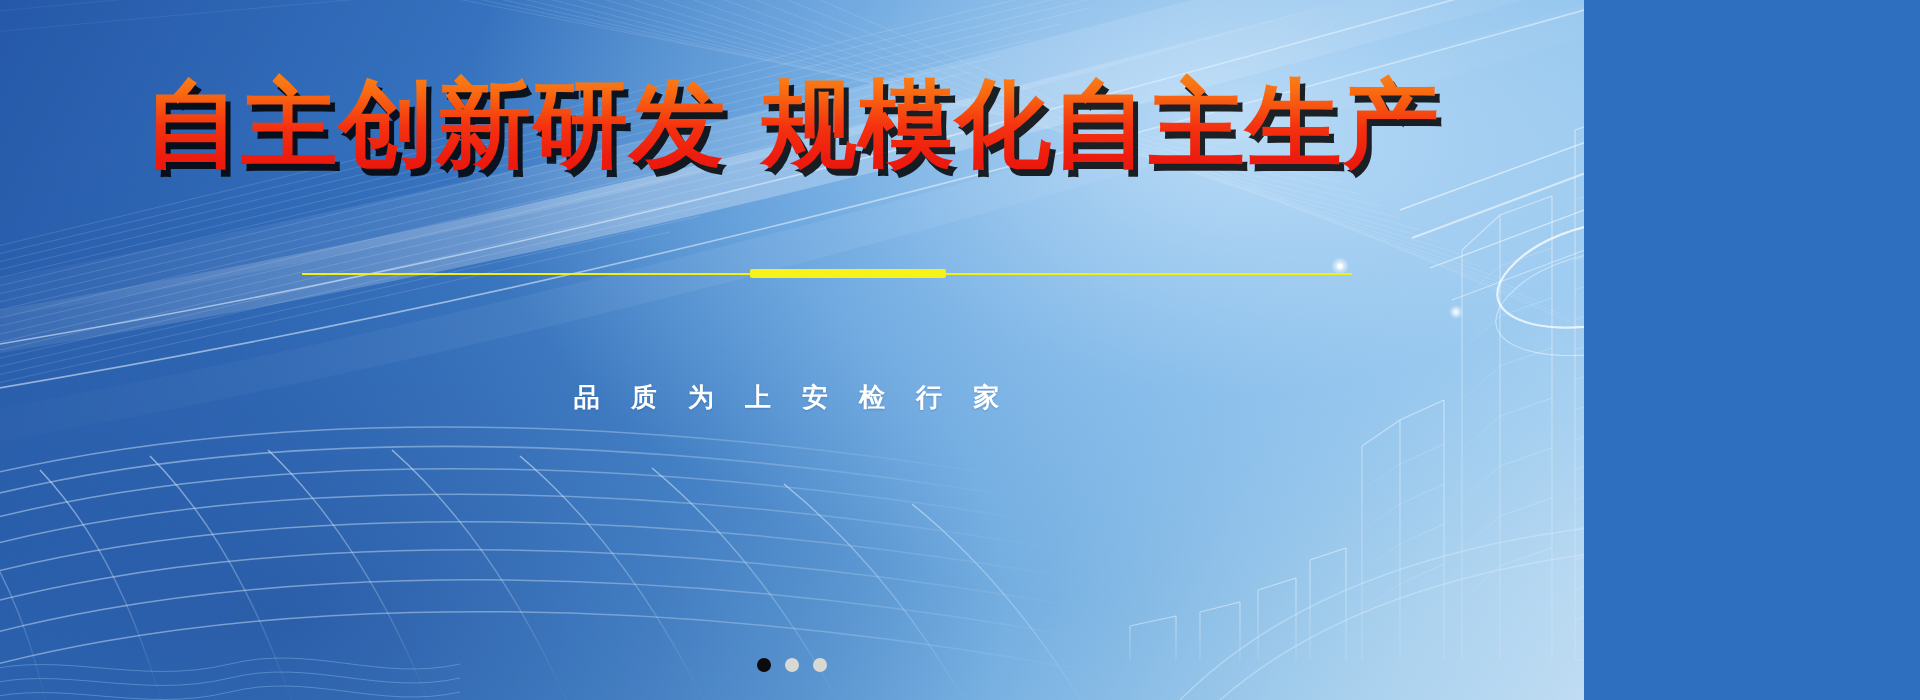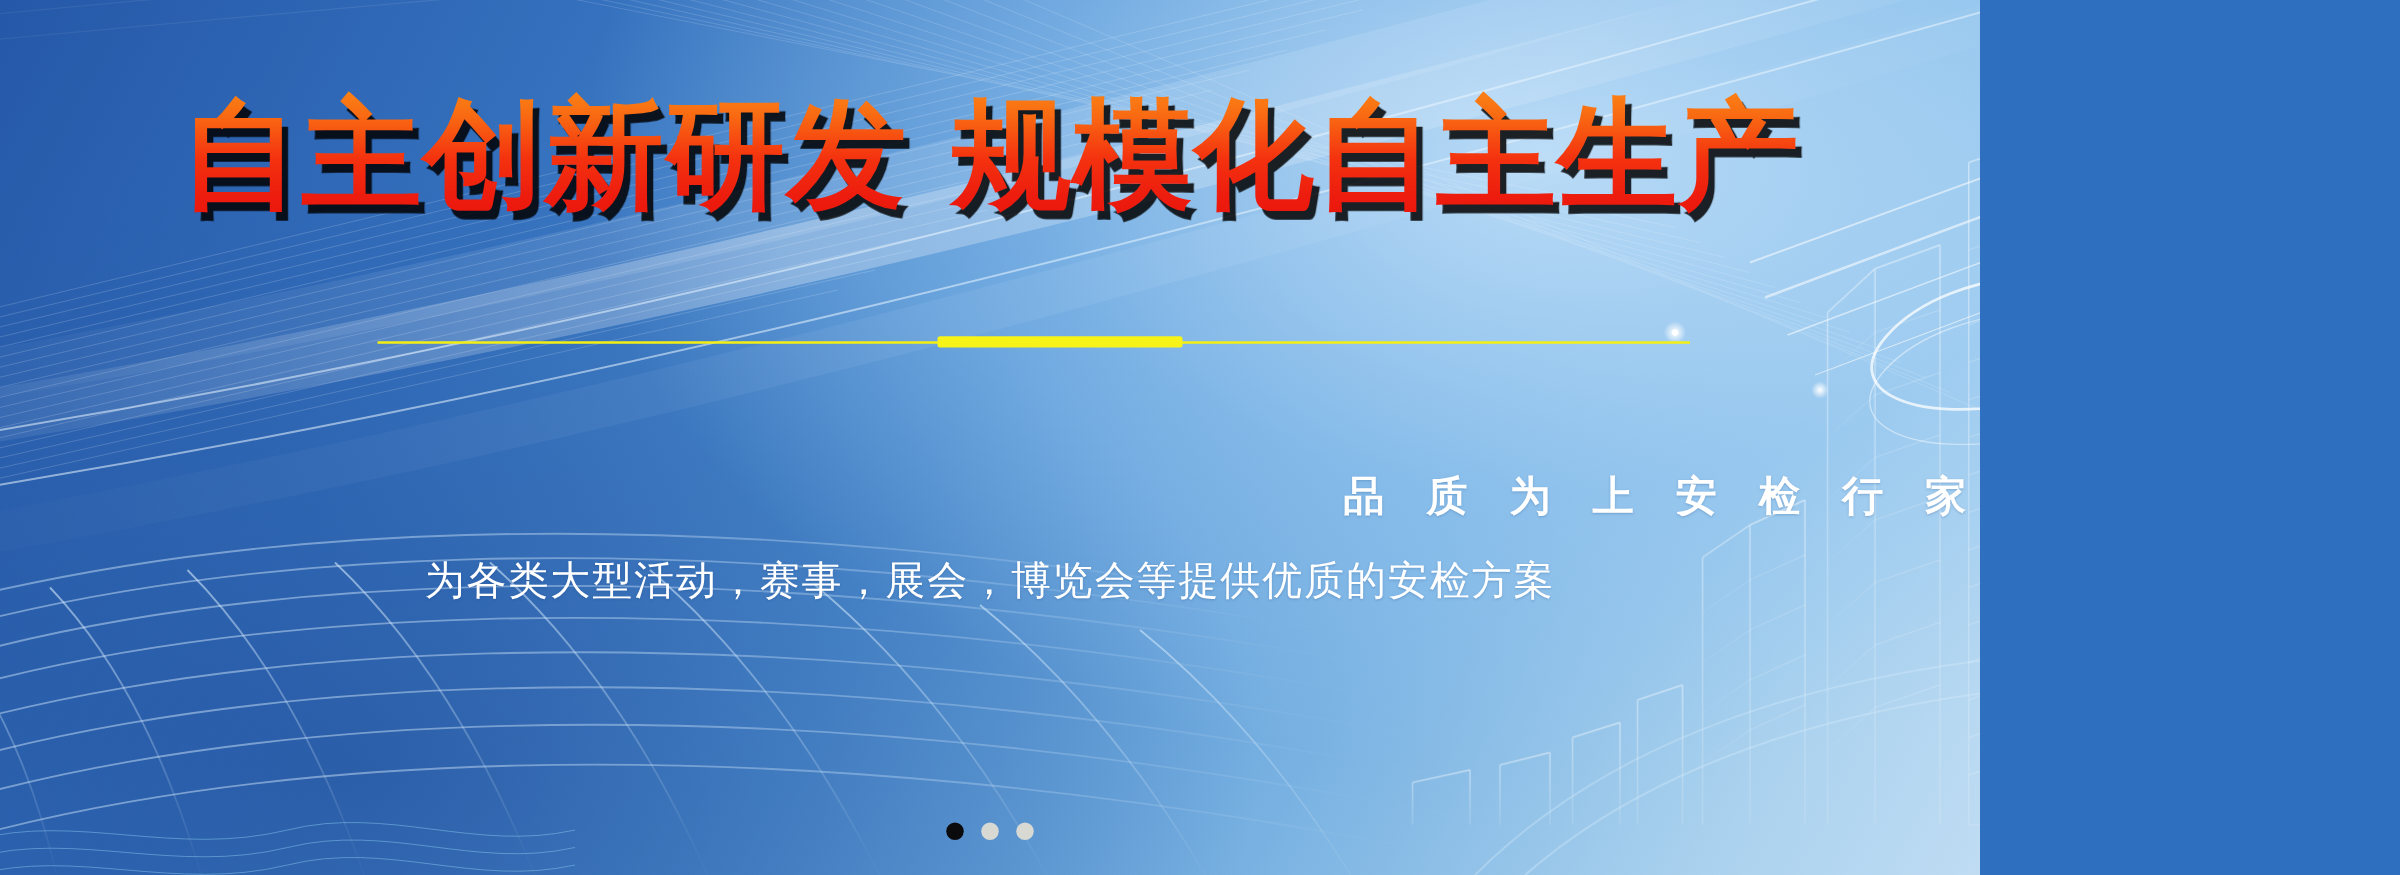--- a/index.html
+++ b/index.html
@@ -73,28 +73,27 @@
 
   
   .sub-wrap{
     position:absolute;
     left:0; right:0;
     top:375px;
     text-align:center;
   }
   .sub-1{
     font-family:"DejaVu Sans","Liberation Sans",sans-serif;
-    font-size:33px;
+    font-size:26px;
     font-weight:600;
     color:#ffffff;
     letter-spacing:11px;
     line-height:44px;
     white-space:nowrap;
     text-shadow:0 1px 2px rgba(20,60,120,0.25);
-    text-align:right;
   }
   .sub-2{
     font-family:"DejaVu Sans","Liberation Sans",sans-serif;
     font-size:32px;
     font-weight:500;
     color:#ffffff;
     letter-spacing:1.5px;
     line-height:46px;
     margin-top:22px;
     white-space:nowrap;
@@ -360,21 +359,20 @@
     <h1 class="main-title">自主创新研发 规模化自主生产</h1>
   </div>
 
   <div class="divider">
     <span class="thin"></span>
     <span class="thick"></span>
   </div>
 
   <div class="sub-wrap">
     <div class="sub-1">品 质 为 上  安 检 行 家</div>
-    <div class="sub-2">为各类大型活动，赛事，展会，博览会等提供优质的安检方案</div>
   </div>
 
   <div class="dots">
     <span class="dot active"></span>
     <span class="dot"></span>
     <span class="dot"></span>
   </div>
 
 </div>
 

